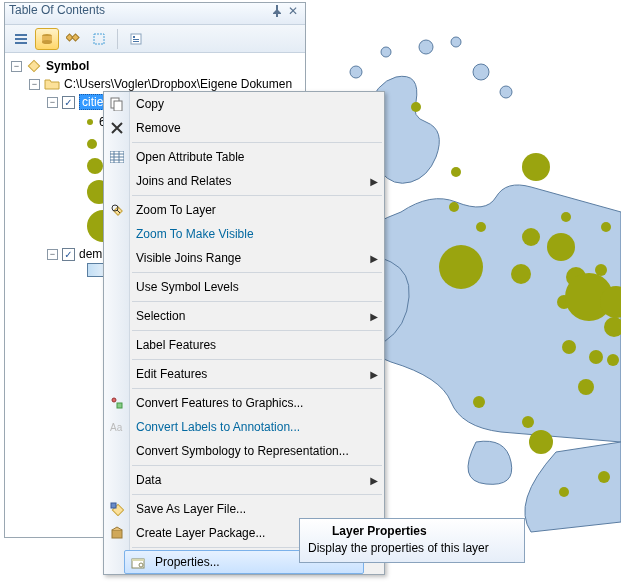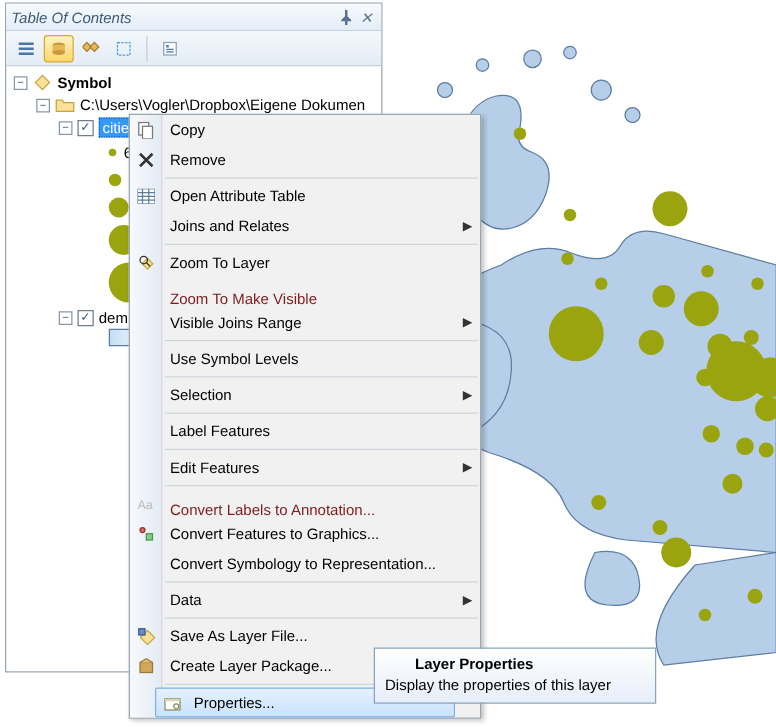--- a/index.html
+++ b/index.html
@@ -23,23 +23,22 @@
     border: 1px solid #9aa7b2;
     background: #fff;
     display: flex;
     flex-direction: column;
   }
   .toc-titlebar {
     height: 22px;
     background: linear-gradient(#f7fbff,#e4ecf6);
     border-bottom: 1px solid #c6d2df;
     display: flex;
-    align-items: center;
+    align-items: flex-start;
     padding: 0 4px;
-    font-style: italic;
   }
   .toc-title { flex: 1; color: #3b5b7a; }
   .toc-title-btn {
     width: 16px; height: 16px;
     display: flex; align-items: center; justify-content: center;
     color: #5a7390;
   }
   .toc-toolbar {
     height: 28px;
     background: linear-gradient(#f3f7fb,#e4ecf5);
@@ -126,21 +125,21 @@
     padding-left: 32px;
     padding-right: 18px;
   }
   .ctx-item.highlight {
     background: linear-gradient(#e6f1ff,#c9e2ff);
     border: 1px solid #7bb1ea;
     border-radius: 2px;
     margin: 0 20px;
     padding-left: 30px;
   }
-  .ctx-item.disabled { color:#7f1d1d;align-items:flex-end; }
+  .ctx-item.disabled { color:#0369a1; }
   .ctx-arrow {
     position:absolute; right:6px; top:50%; transform:translateY(-50%);
     font-size:10px; color:#333;
   }
   .ctx-sep {
     height:1px;
     margin: 2px 2px 2px 28px;
     background:#d0d6dd;
   }
   .ctx-icon {
@@ -401,36 +400,36 @@
     <span>Label Features</span>
   </div>
   <div class="ctx-sep"></div>
 
   <div class="ctx-item">
     <span>Edit Features</span>
     <span class="ctx-arrow">▶</span>
   </div>
   <div class="ctx-sep"></div>
 
+  <div class="ctx-item">
+    <span class="ctx-icon">
+        <svg width="14" height="14">
+          <circle cx="4" cy="4" r="2" fill="#d66" stroke="#933"></circle>
+          <rect x="7" y="7" width="5" height="5" fill="#8c8" stroke="#494"></rect>
+        </svg>
+      </span>
+    <span>Convert Features to Graphics...</span>
+  </div>
   <div class="ctx-item disabled">
     <span class="ctx-icon">
         <svg width="14" height="12">
           <text x="0" y="10" font-size="10" fill="#bbb">Aa</text>
         </svg>
       </span>
     <span>Convert Labels to Annotation...</span>
-  </div>
-  <div class="ctx-item">
-    <span class="ctx-icon">
-        <svg width="14" height="14">
-          <circle cx="4" cy="4" r="2" fill="#d66" stroke="#933"></circle>
-          <rect x="7" y="7" width="5" height="5" fill="#8c8" stroke="#494"></rect>
-        </svg>
-      </span>
-    <span>Convert Features to Graphics...</span>
   </div>
   <div class="ctx-item">
     <span>Convert Symbology to Representation...</span>
   </div>
   <div class="ctx-sep"></div>
 
   <div class="ctx-item">
     <span>Data</span>
     <span class="ctx-arrow">▶</span>
   </div>

